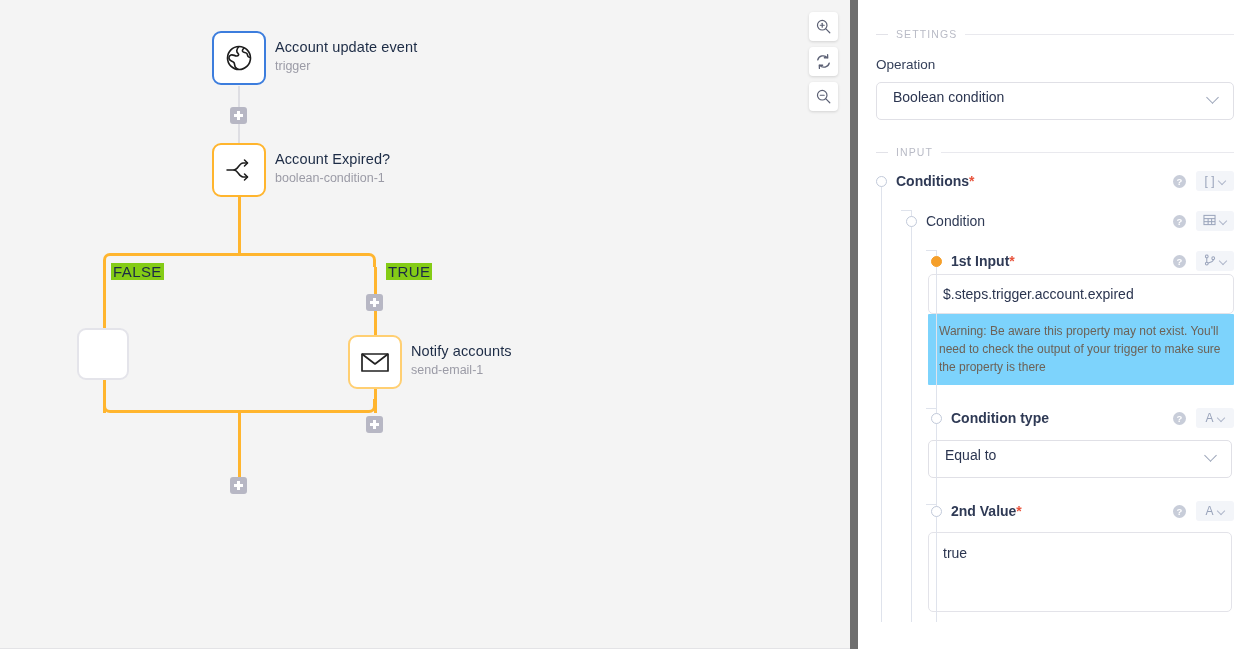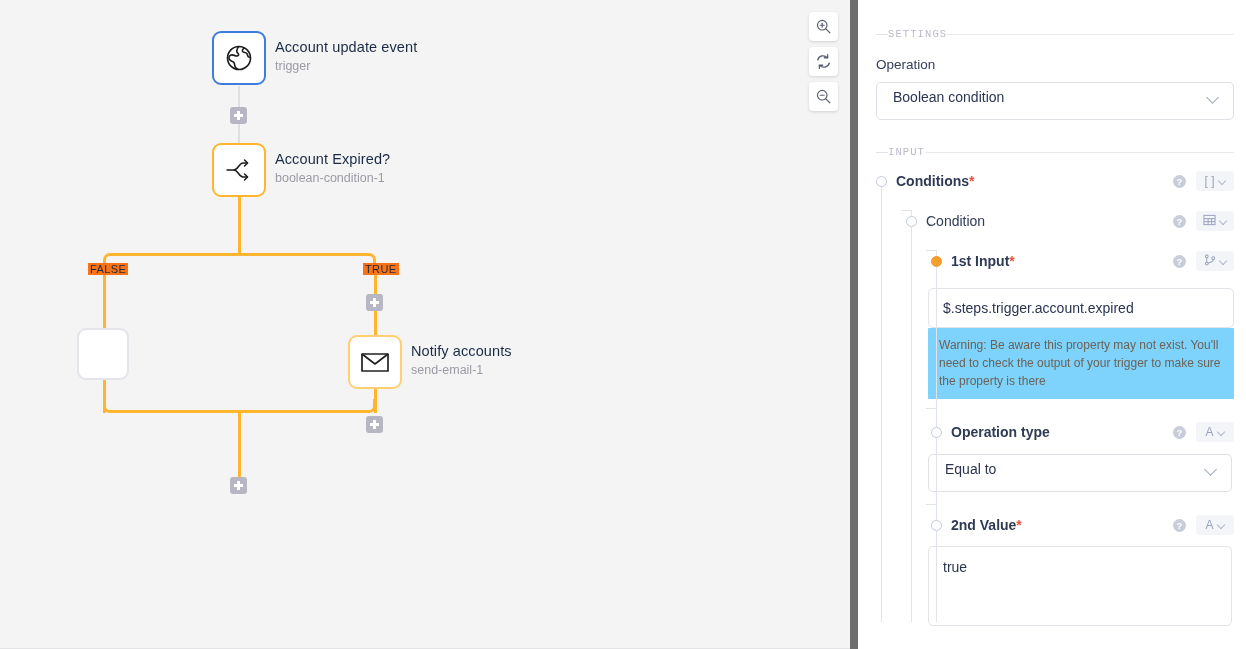--- a/index.html
+++ b/index.html
@@ -60,25 +60,26 @@
     font-size: 14.5px; color: #1c2b45; line-height: 18px;
     letter-spacing: .1px;
   }
   .node-sub {
     font-size: 12.5px; color: #9b9ba6; line-height: 16px;
     margin-top: 2px;
   }
 
   .branch-label {
     position: absolute;
-    font-size: 11px; color: #1c2b45;
+    font-size: 15px; color: #1c2b45;
     letter-spacing: .4px;
     z-index: 6;
-    background: #f97316;
+    background: #84cc16;
     padding: 0 2px;
+    margin-left: 23px;
   }
 
   .plus-btn {
     position: absolute;
     width: 17px; height: 17px;
     background: #b7b7c4;
     border-radius: 3px;
     z-index: 7;
     cursor: pointer;
     display: flex; align-items: center; justify-content: center;
@@ -117,22 +118,22 @@
   #panel {
     position: absolute; left: 858px; top: 0;
     width: 388px; height: 649px;
     background: #ffffff;
     overflow: hidden;
     padding: 0 12px 0 18px;
   }
 
   .section-head {
     display: flex; align-items: center;
+    gap: 8px;
     margin-top: 28px;
-    font-family: Liberation Mono, monospace;
   }
   .section-head .dash { width: 12px; height: 1px; background: #e2e2e8; flex: 0 0 12px;}
   .section-head .txt {
     font-size: 10.5px; letter-spacing: 1.1px;
     color: #b9bbc6; text-transform: uppercase;
   }
   .section-head .rule { flex: 1; height: 1px; background: #e9e9ee; }
 
   .field-label {
     font-size: 13.5px; color: #35405a;
@@ -216,21 +217,21 @@
     border-bottom: 1.2px solid #b0b8cb;
     transform: rotate(45deg);
   }
 
   .text-input {
     border: 1px solid #e3e3e9;
     border-radius: 5px;
     background: #fff;
     font-size: 14px; color: #2b3550;
     padding: 11px 14px;
-    margin-top: 16px;
+    margin-top: 2px;
     cursor: text;
   }
   .text-area {
     border: 1px solid #e3e3e9;
     border-radius: 5px;
     background: #fff;
     font-size: 14px; color: #2b3550;
     padding: 12px 14px;
     height: 80px;
     margin-top: 10px;
@@ -442,21 +443,21 @@
           <span class="mini-chev"></span>
         </span>
       </div>
 
       <div class="text-input indent1">$.steps.trigger.account.expired</div>
 
       <div class="warn-box indent1">Warning: Be aware this property may not exist. You'll need to check the output of your trigger to make sure the property is there</div>
 
       <div class="prop-row" style="margin-left:55px; margin-top:22px;">
         <span class="bullet"></span>
-        <span class="prop-name"><span>Operation type</span><span class="req"></span></span>
+        <span class="prop-name"><span>Condition type</span><span class="req"></span></span>
         <span class="prop-spacer"></span>
         <span class="help-icon">?</span>
         <span class="type-badge">
           <span class="glyph">A</span>
           <span class="mini-chev"></span>
         </span>
       </div>
 
       <div class="select-box indent1" style="margin-top:11px; margin-right:2px;">
         <span class="val">Equal to</span>

